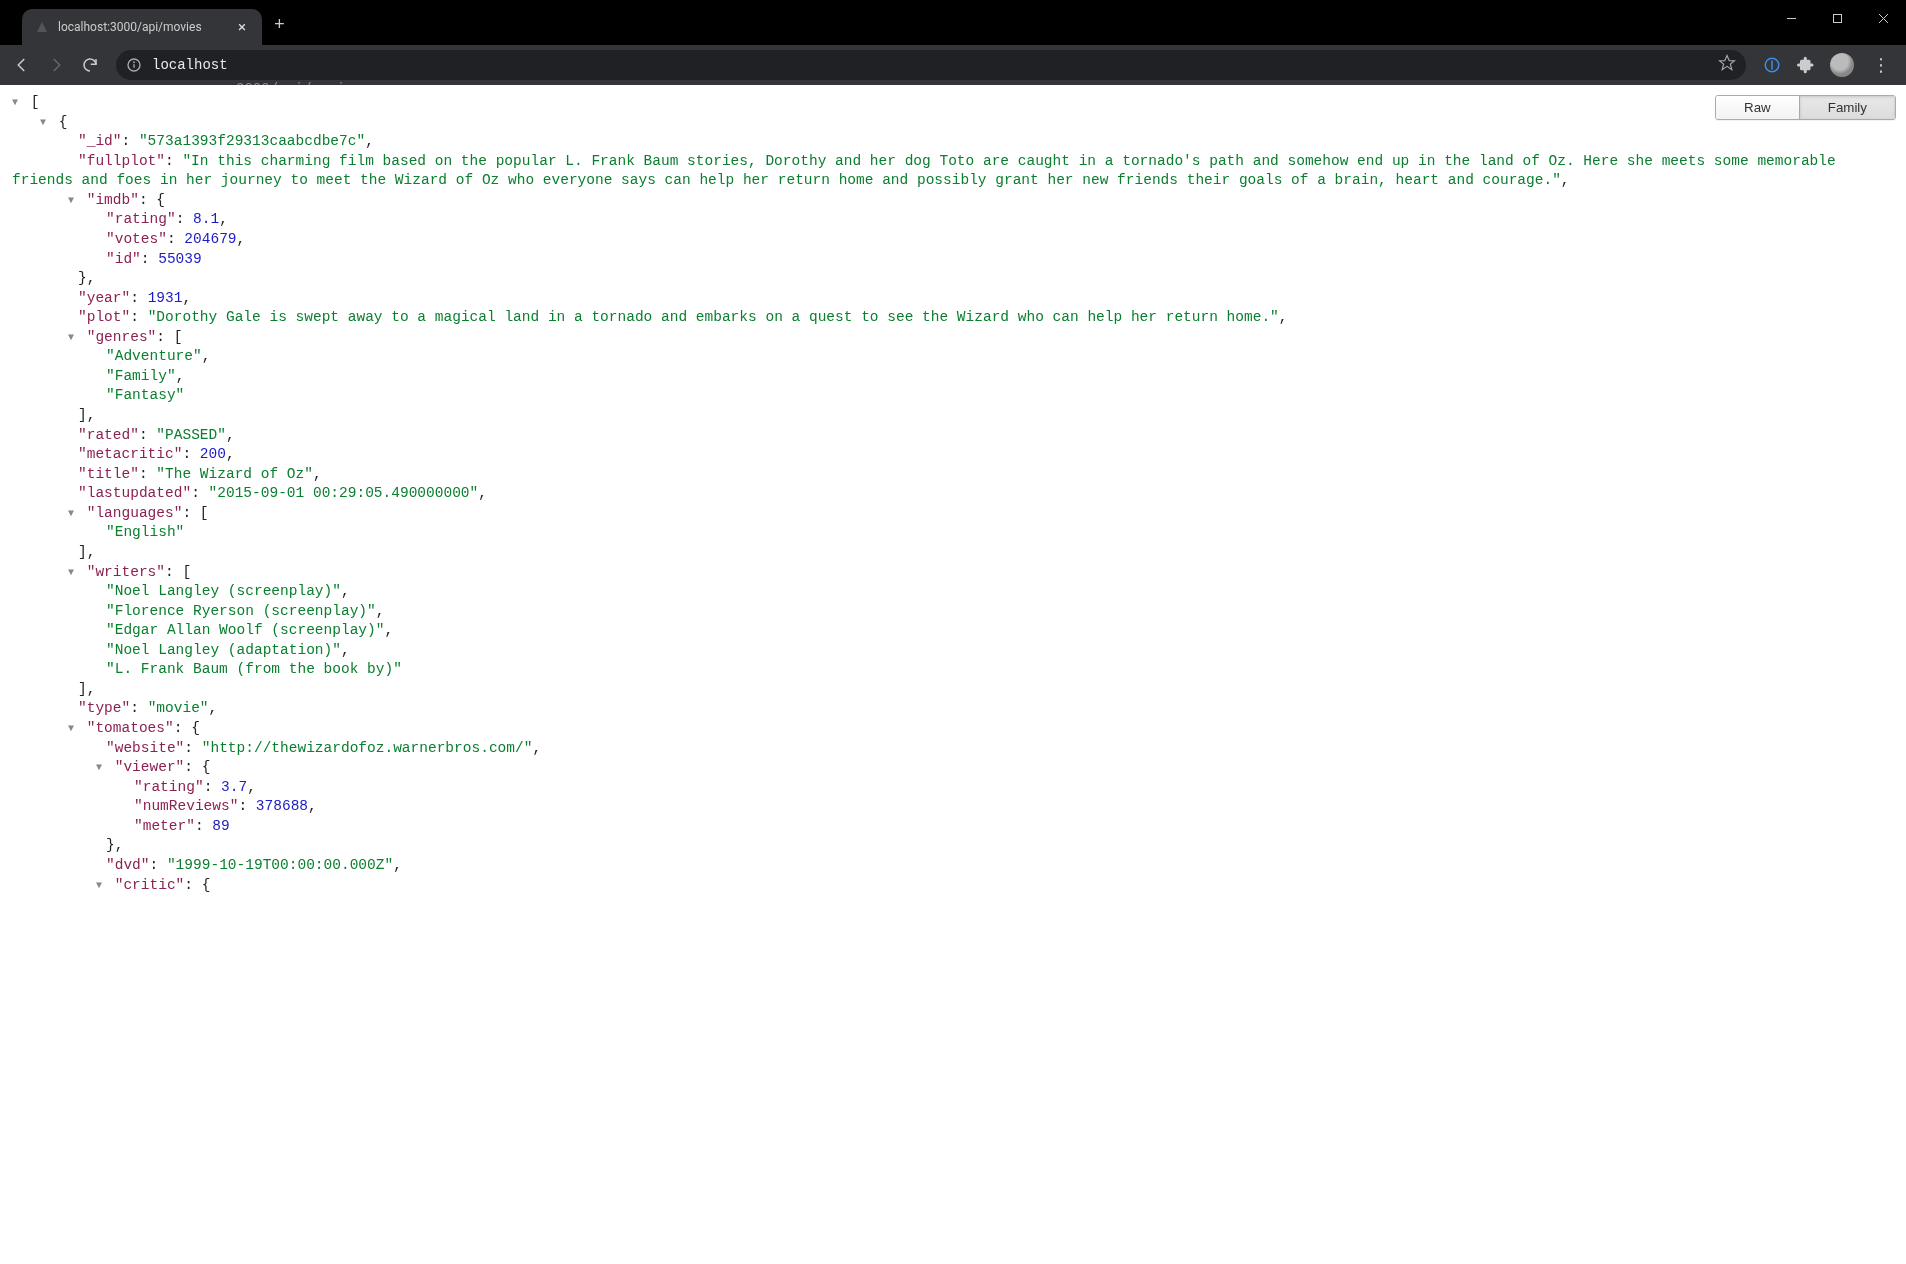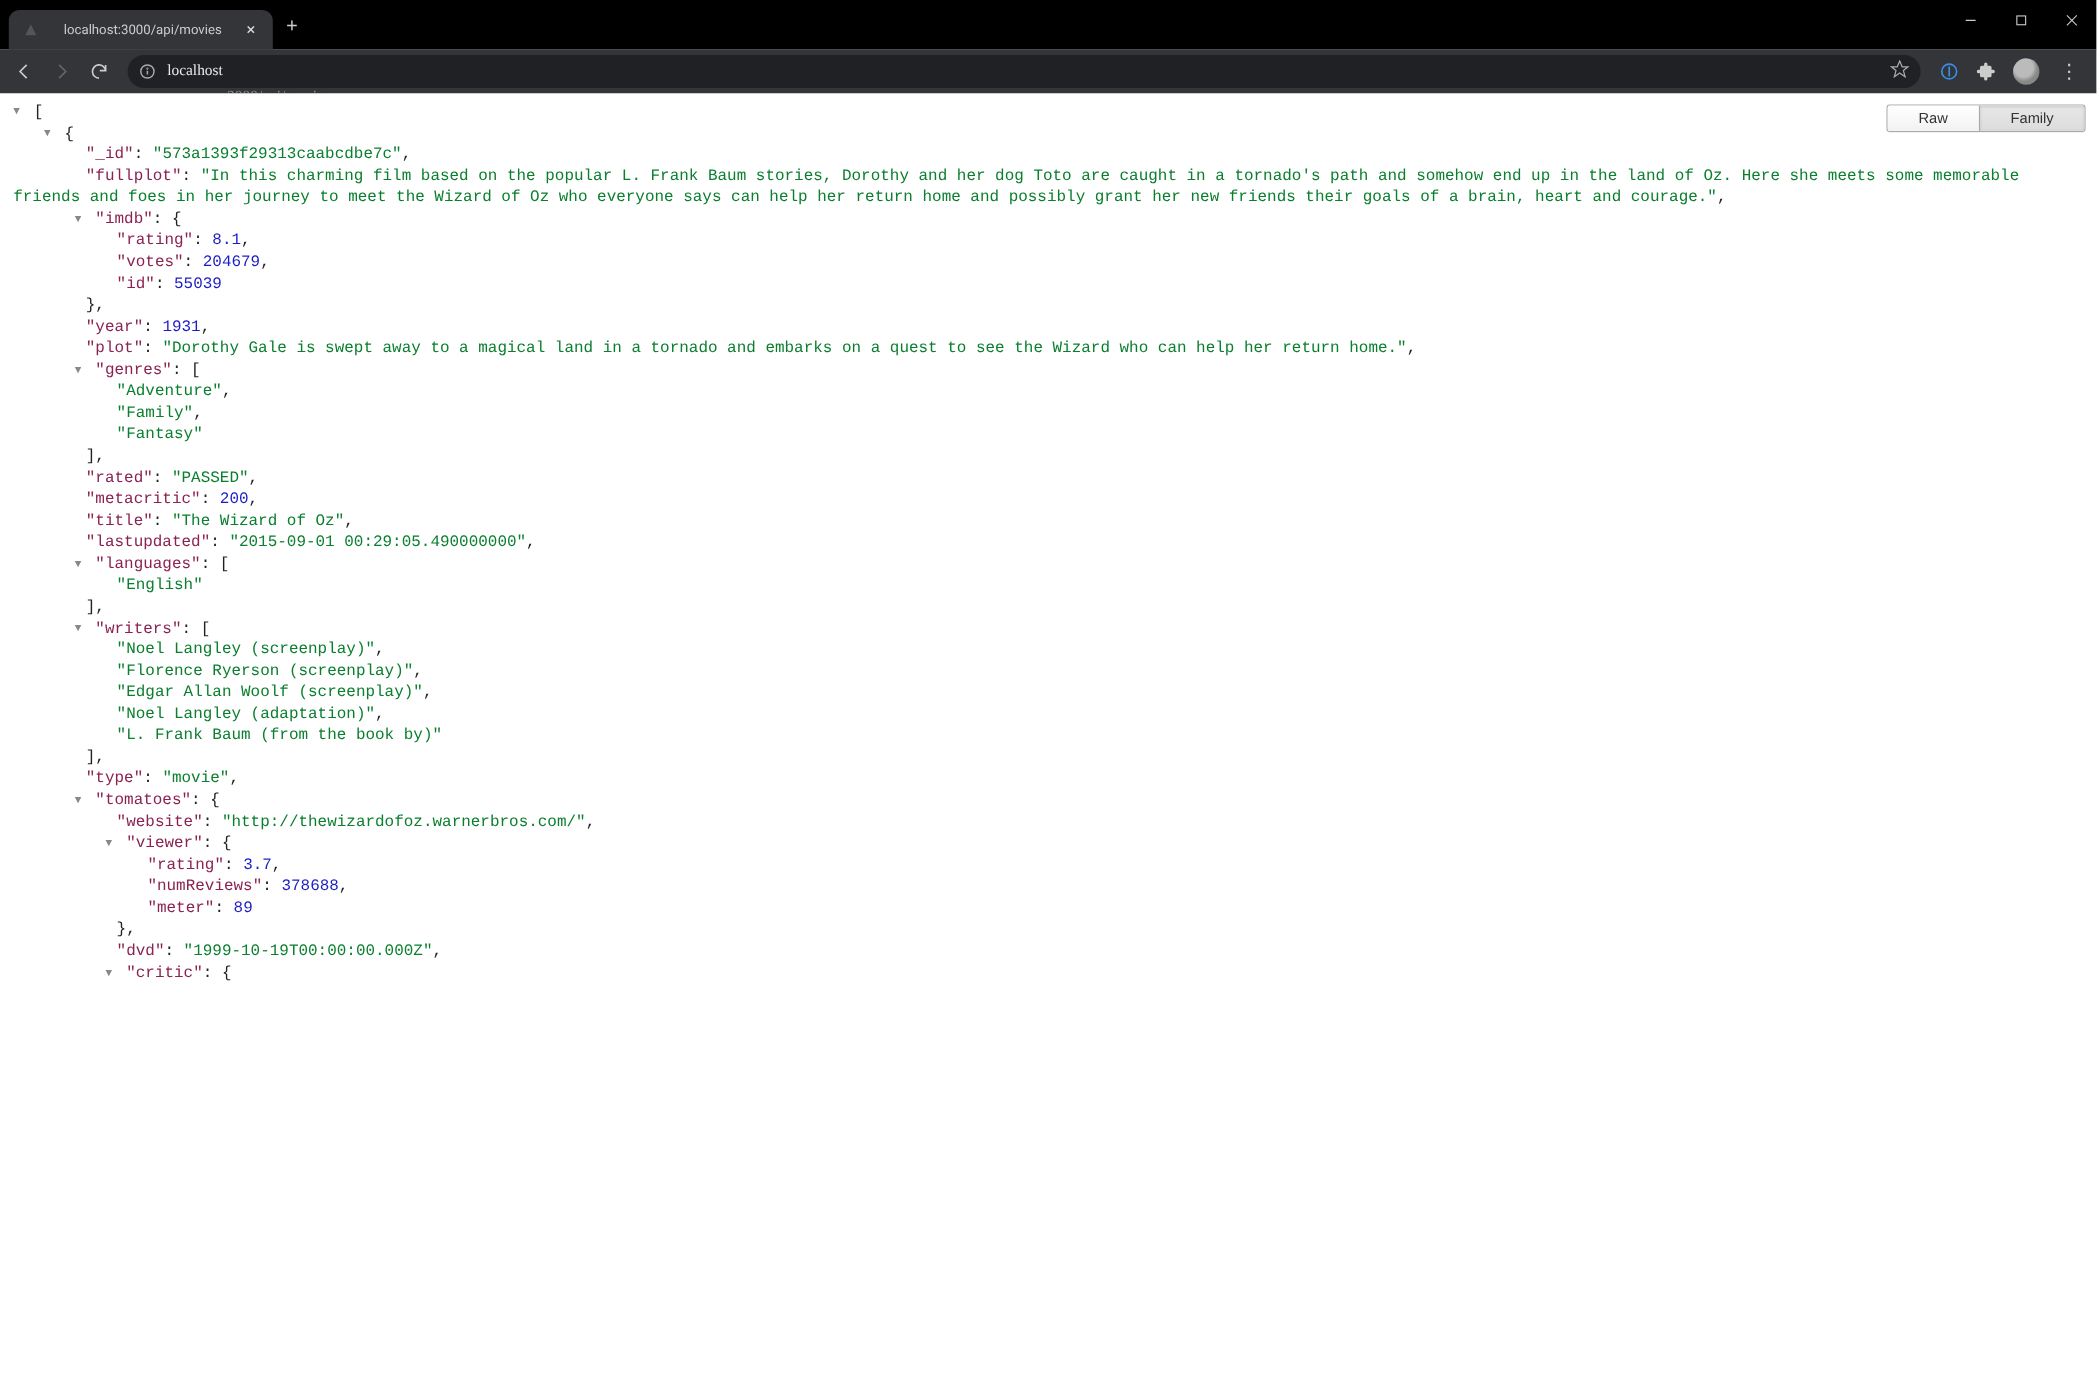--- a/index.html
+++ b/index.html
@@ -20,24 +20,23 @@
     background: #333539;
     color: #ccc;
     height: 36px;
     margin-top: 9px;
     display: flex;
     align-items: center;
     padding: 0 12px;
     border-radius: 10px 10px 0 0;
     min-width: 240px;
     position: relative;
-    margin-left: 8px;
+    margin-left: 22px;
     font-family: -apple-system, BlinkMacSystemFont, "Segoe UI", Roboto, Arial, sans-serif;
     font-size: 12px;
-    gap: 14px;
   }
   .tab-favicon {
     width: 16px; height: 16px;
     margin-right: 8px;
     display: inline-flex; align-items: center; justify-content: center;
   }
   .tab-close {
     margin-left: auto;
     color: #ddd;
     font-size: 15px;
@@ -86,21 +85,21 @@
   .addrbar {
     flex: 1;
     background: #1f2124;
     border-radius: 18px;
     height: 30px;
     display: flex;
     align-items: center;
     padding: 0 10px;
     margin: 0 6px;
     color: #ccc;
-    font-family: Liberation Serif, serif;
+    font-family: Liberation Mono, monospace;
     font-size: 14px;
   }
   .addrbar .info-icon {
     margin-right: 10px;
     display: inline-flex;
   }
   .addrbar .path-dim { color: #8a8a8a; margin-top: 48px; }
   .addrbar .path-bright { color: #eaeaea; }
   .addrbar .star {
     margin-left: auto;

